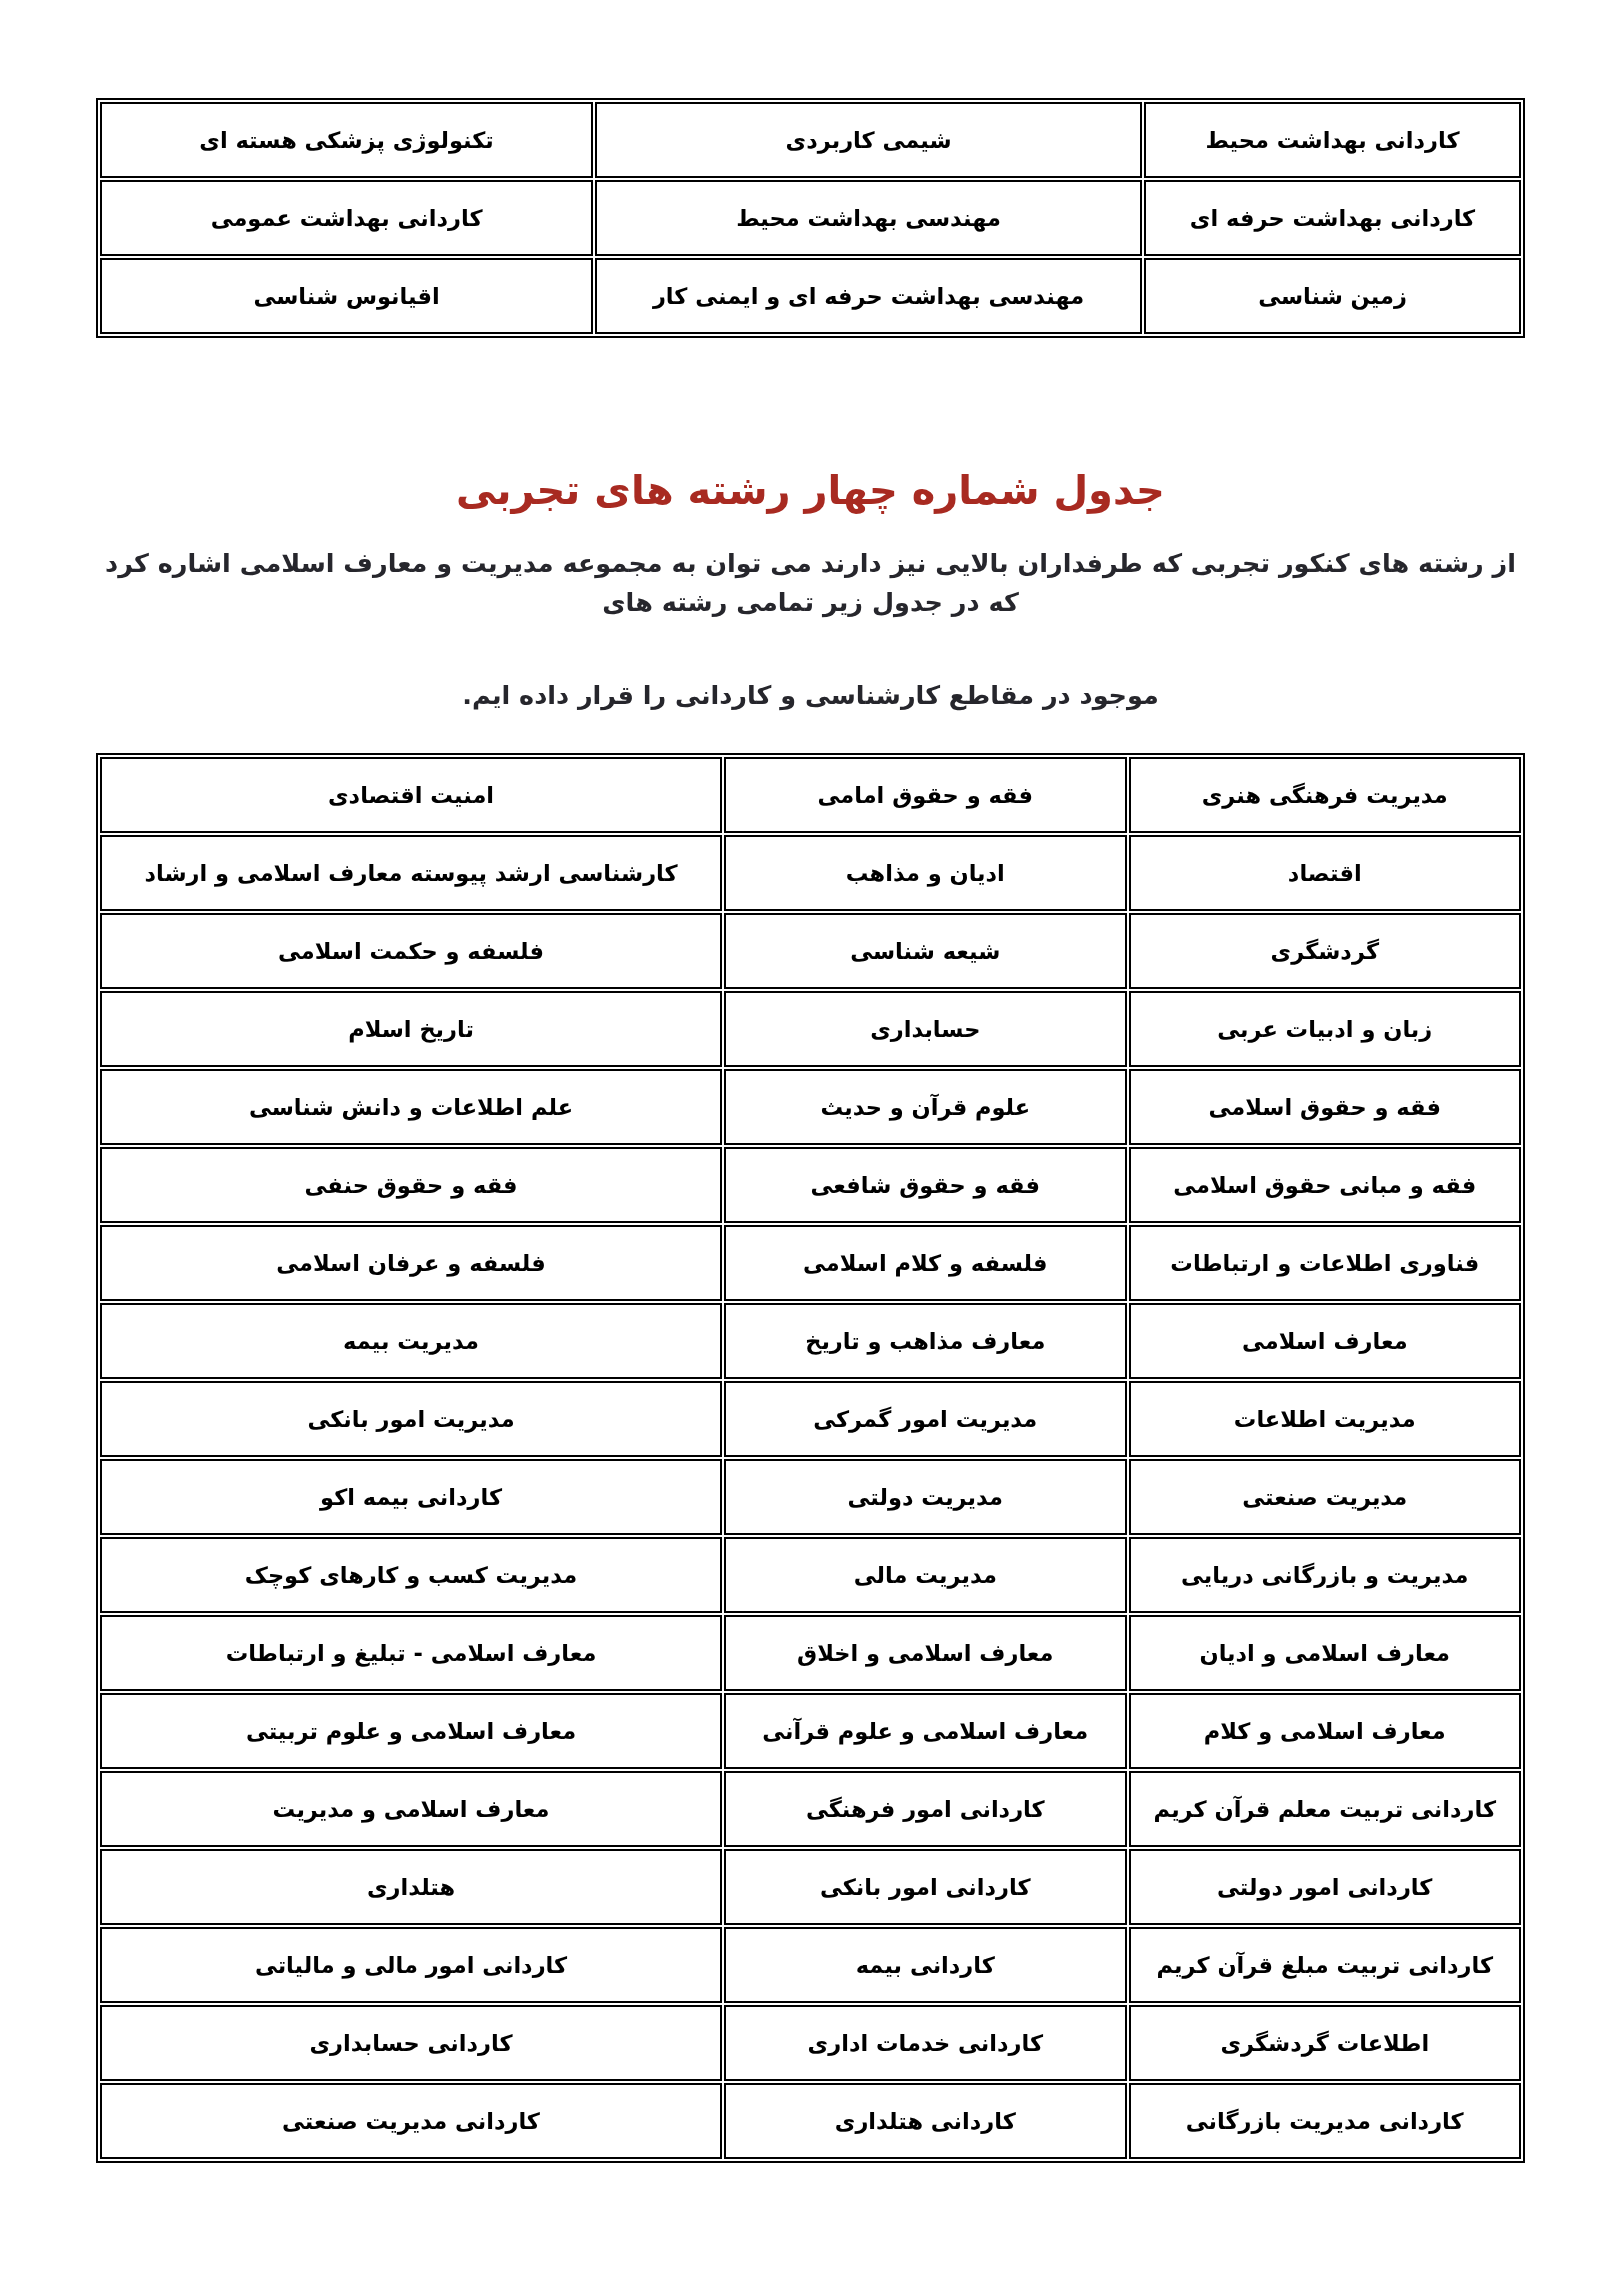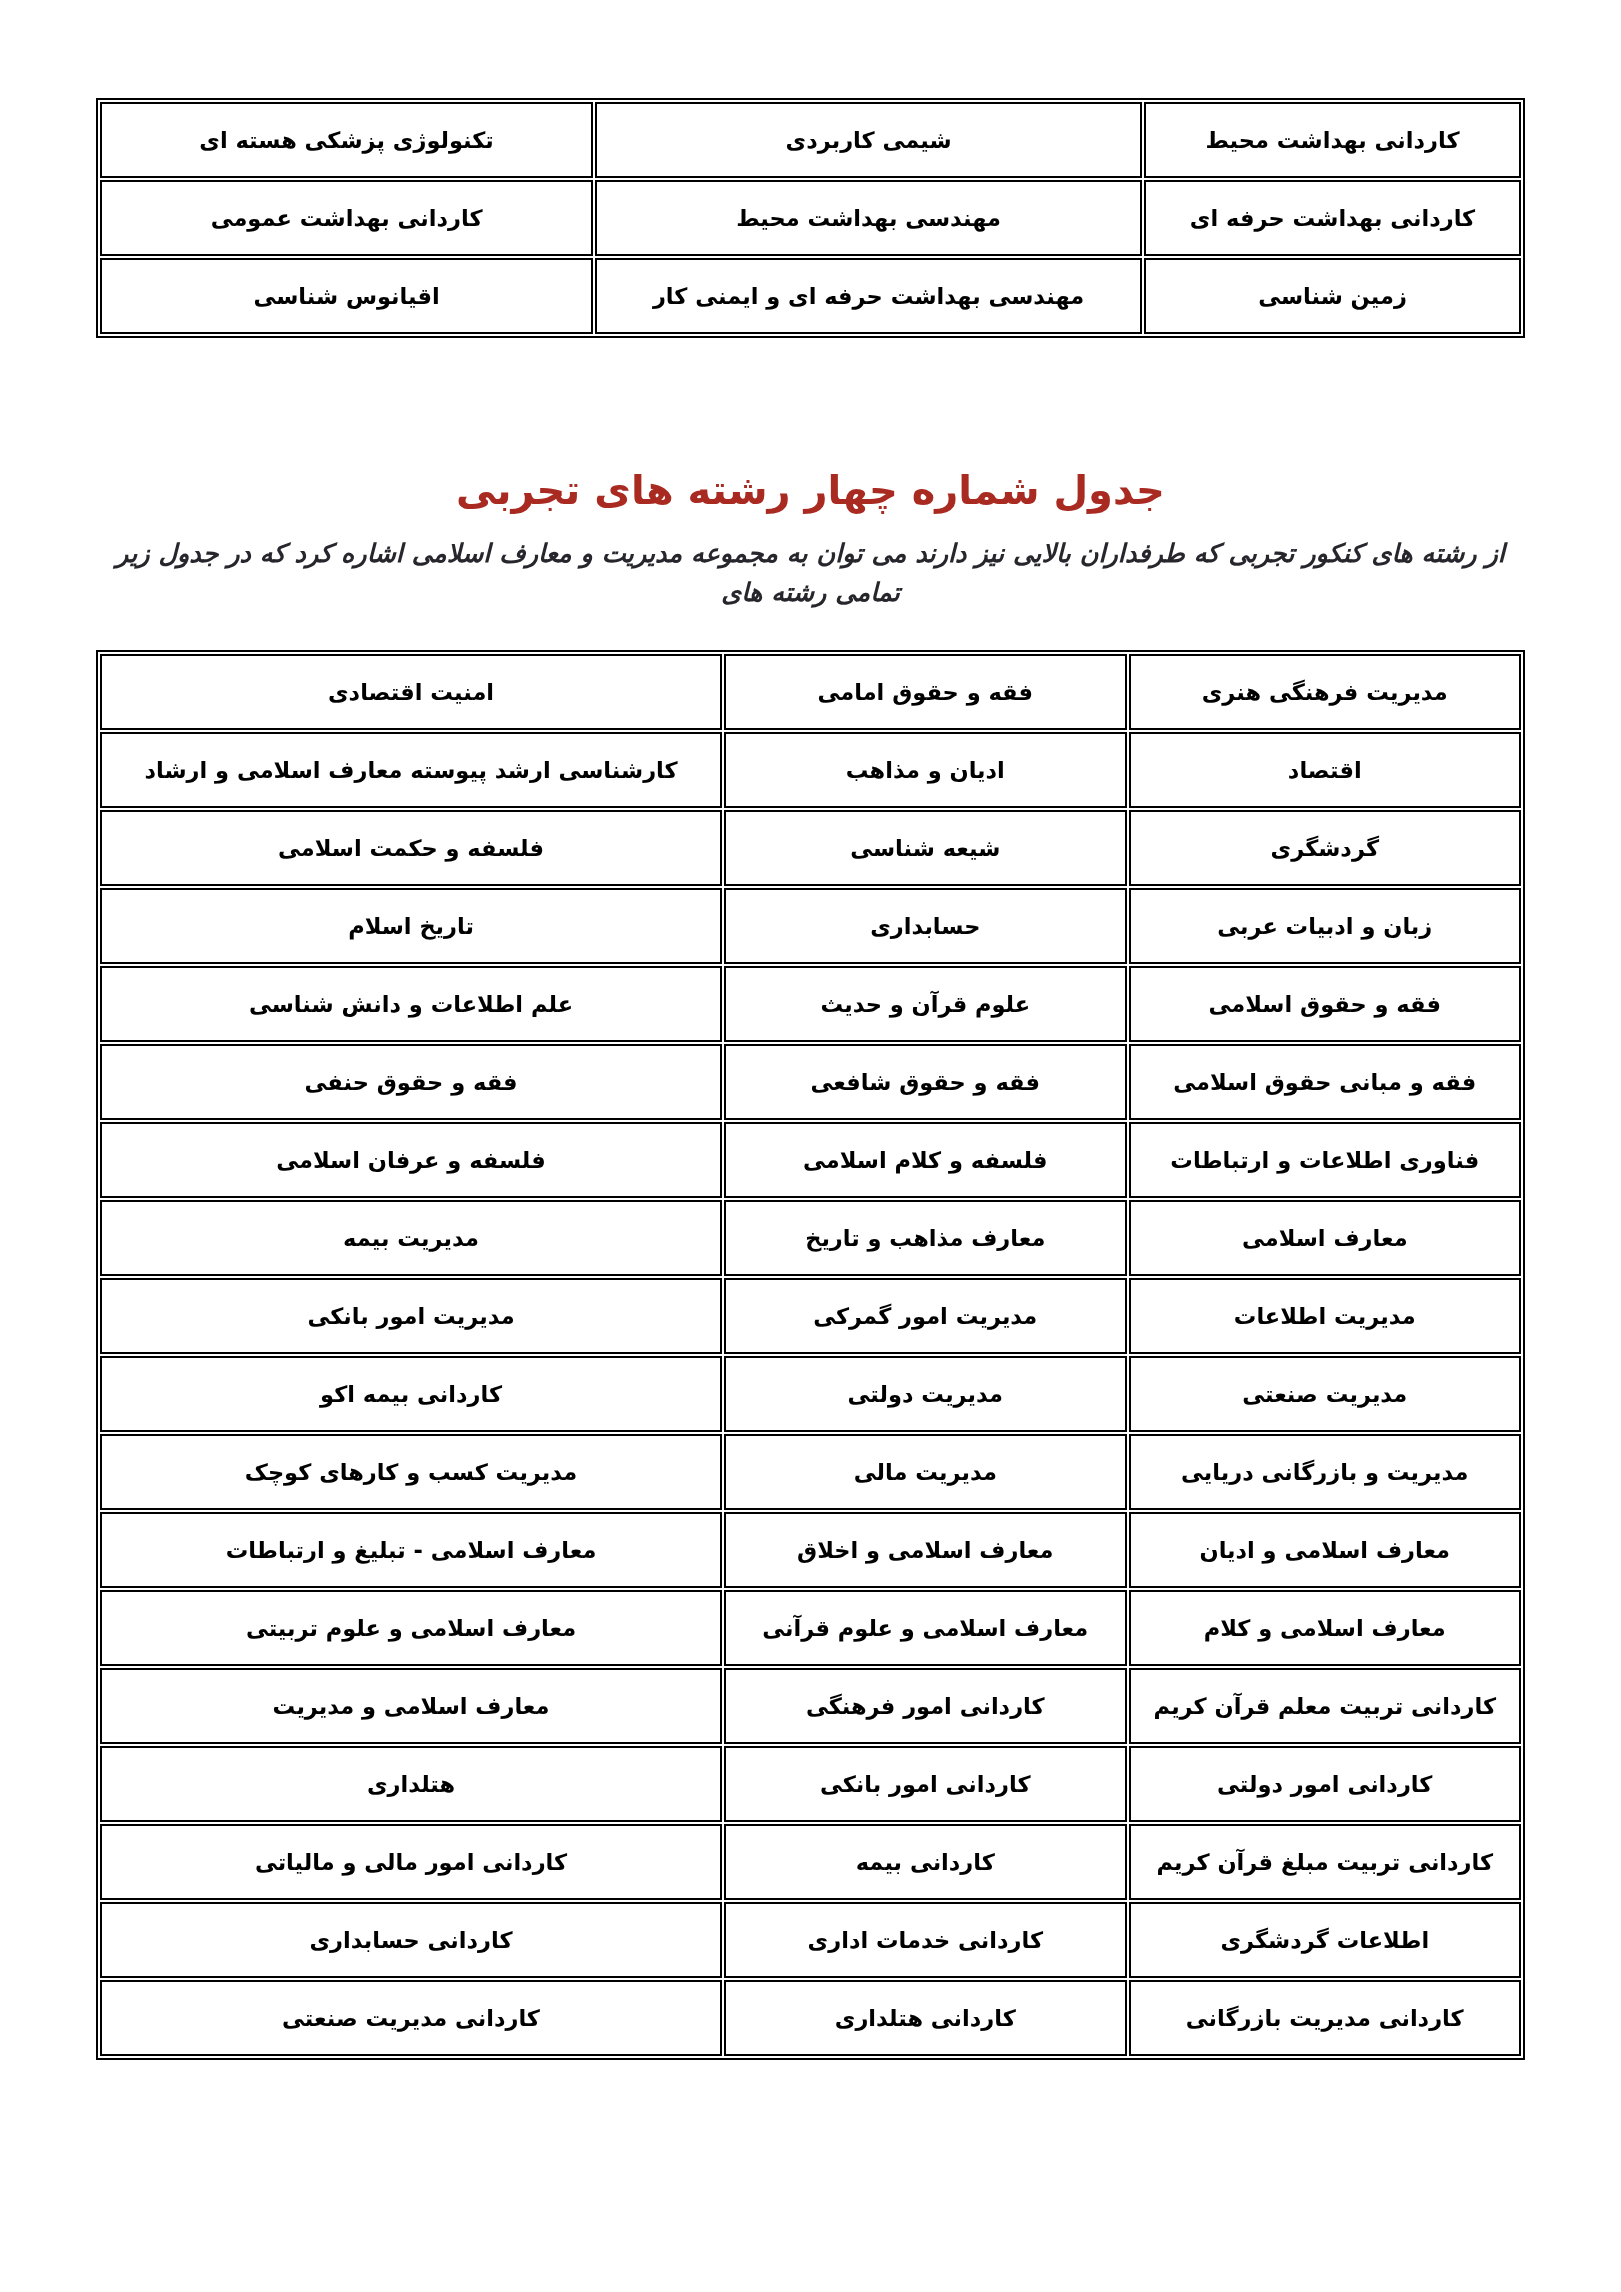--- a/index.html
+++ b/index.html
@@ -55,21 +55,21 @@
     margin: 0;
     text-align: center;
     font-weight: bold;
     color: #26262c;
     font-size: 25.5px;
   }
   .intro .line {
     display: block;
     line-height: 39px;
   }
-  .intro .line1 { margin-top: 18px; font-style: italic; }
+  .intro .line1 { margin-top: 28px; }
   .intro .line2 { margin-top: 54px; }
   #main-table { margin-top: 38px; }
 </style>
 </head>
 <body>
 
 <div class="page">
 
   <table class="fields" id="top-table">
     <colgroup>
@@ -93,20 +93,21 @@
           <td>مهندسی بهداشت حرفه ای و ایمنی کار</td>
           <td>اقیانوس شناسی</td>
         </tr>
       </tbody>
   </table>
 
   <h1 class="section-heading">جدول شماره چهار رشته های تجربی</h1>
 
   <p class="intro">
     <span class="line line1">از رشته های کنکور تجربی که طرفداران بالایی نیز دارند می توان به مجموعه مدیریت و معارف اسلامی اشاره کرد که در جدول زیر تمامی رشته های</span>
+    <span class="line line2">موجود در مقاطع کارشناسی و کاردانی را قرار داده ایم.</span>
   </p>
 
   <table class="fields" id="main-table">
     <colgroup>
       <col class="c1">
         <col class="c2">
         <col class="c3">
     </colgroup>
     <tbody>
         <tr>

